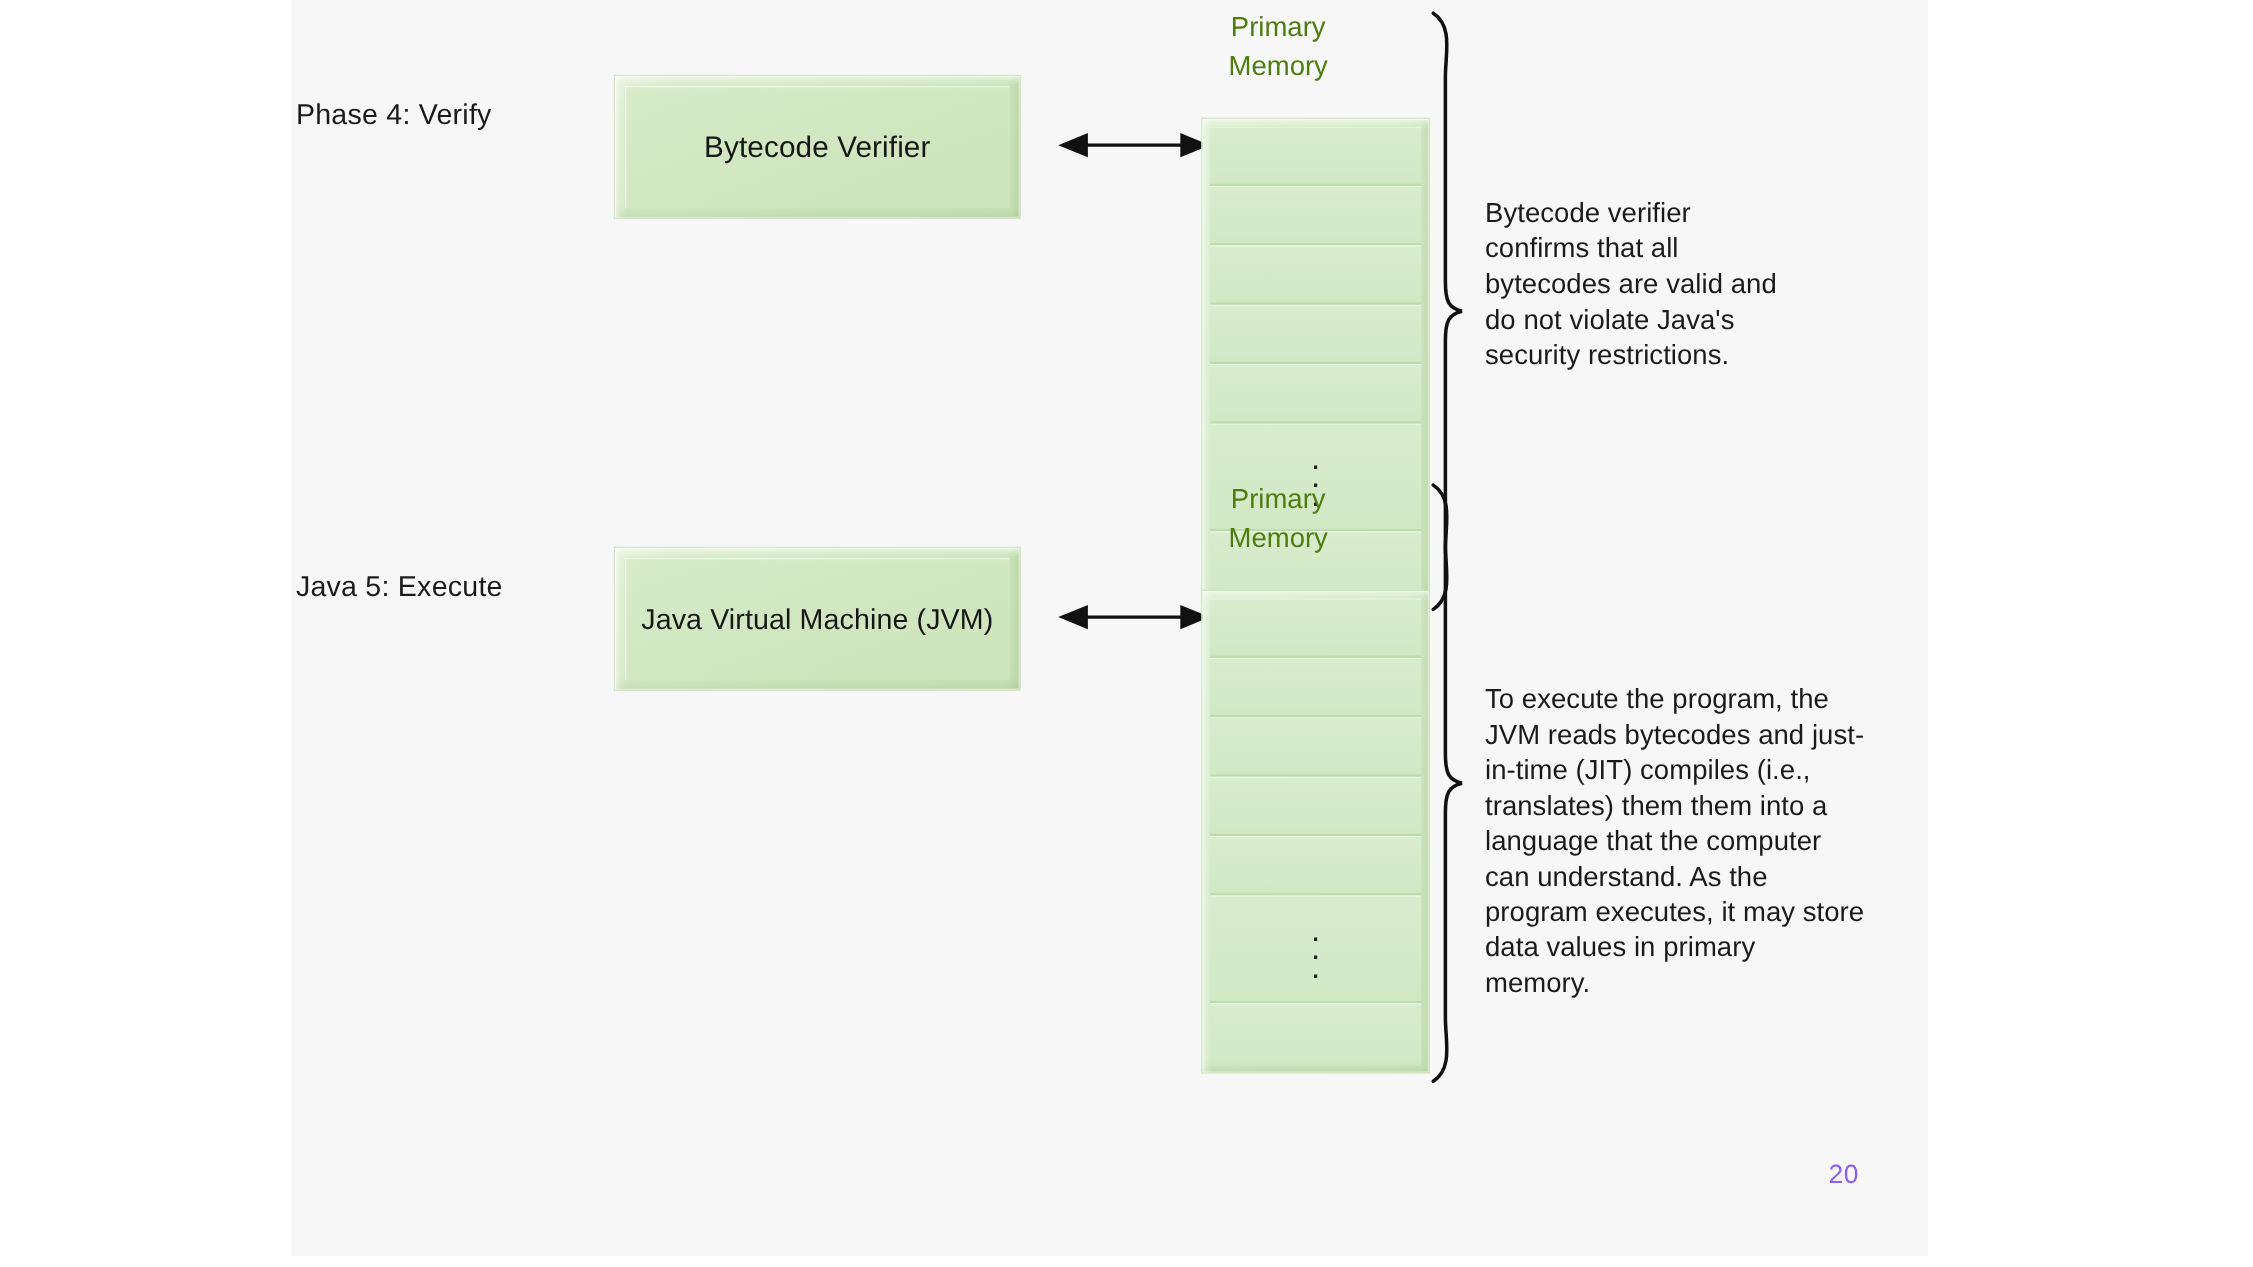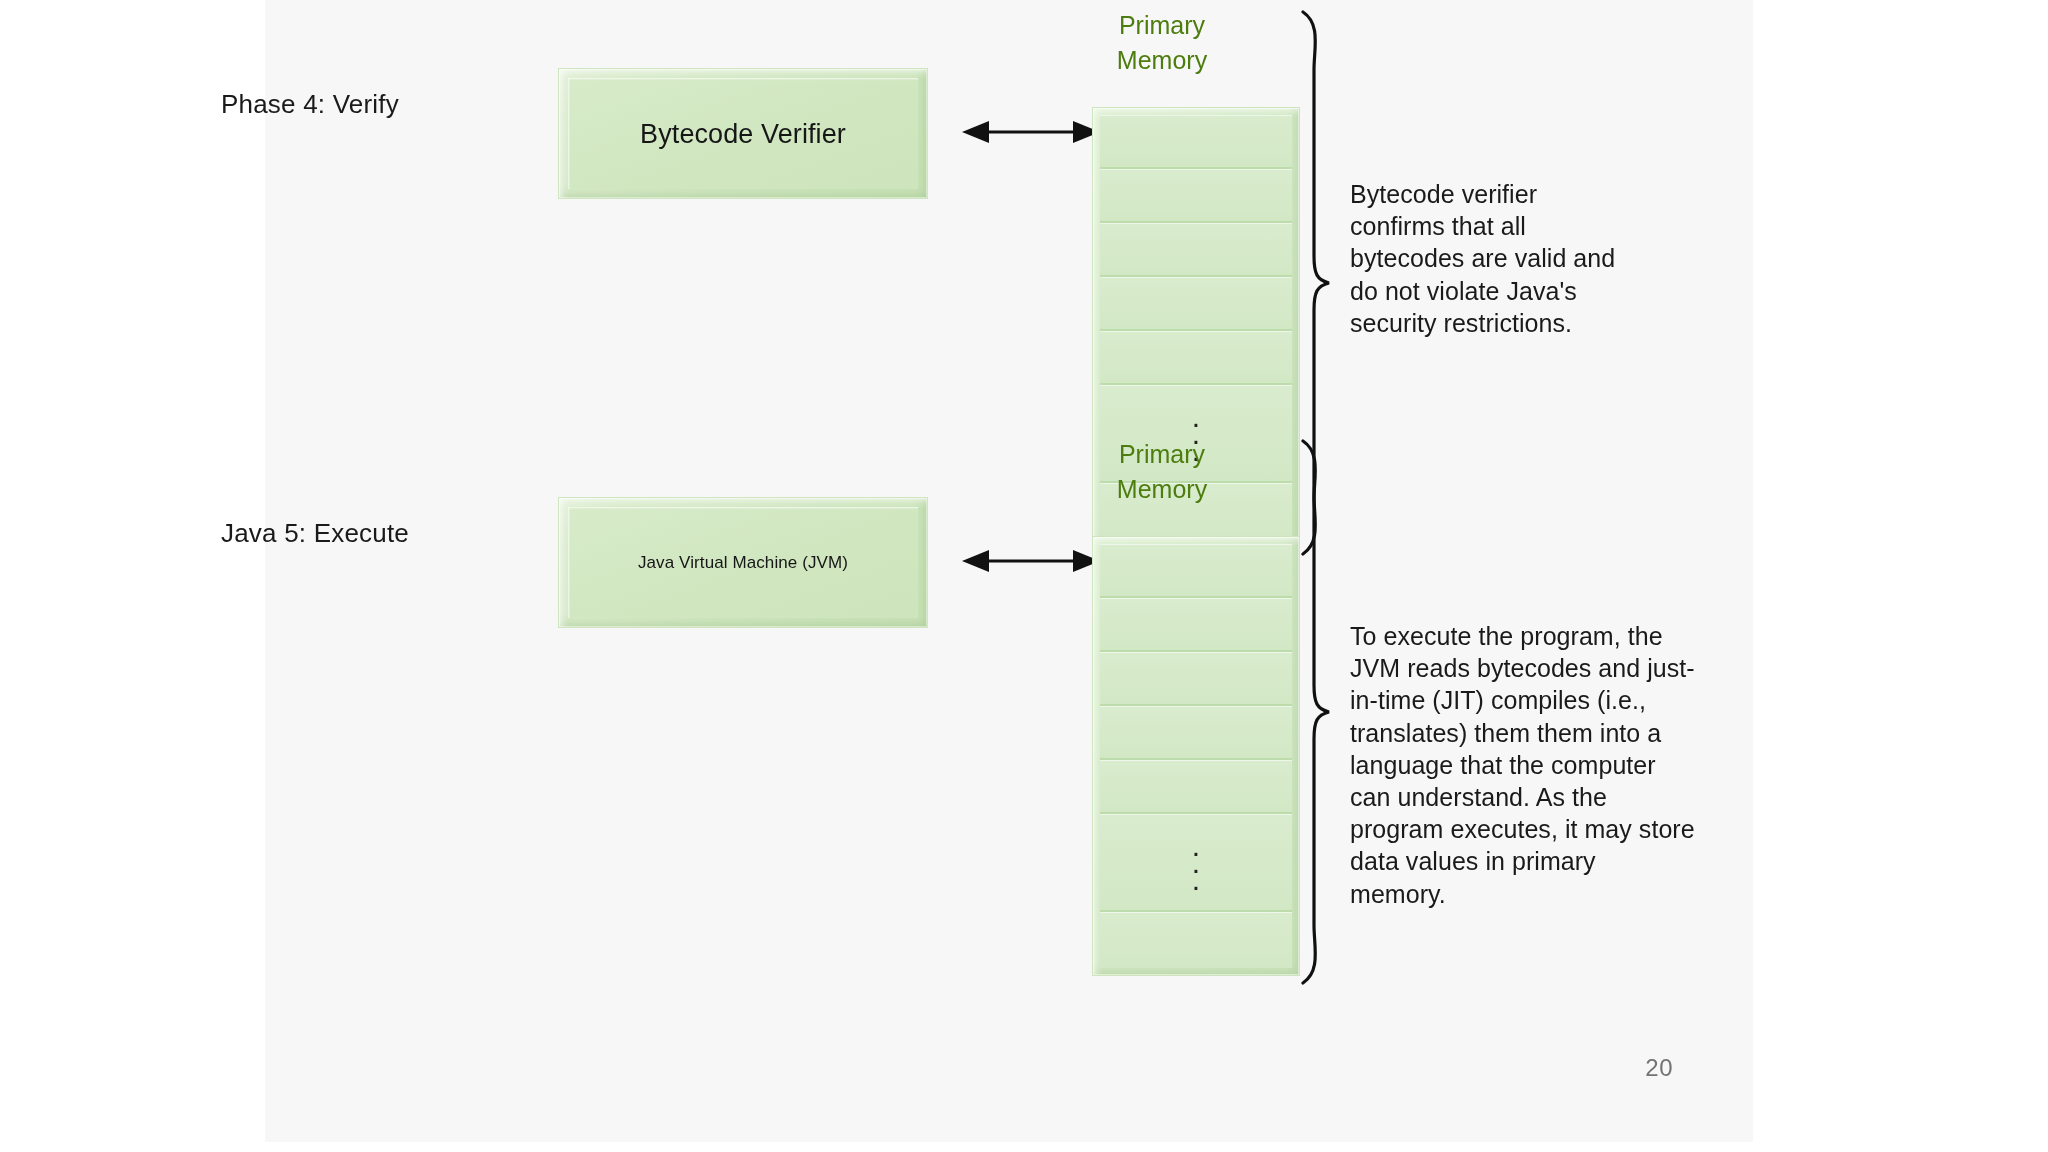--- a/index.html
+++ b/index.html
@@ -17,20 +17,21 @@
   }
   
   .phase-row{position:absolute;left:0;top:0;width:100%;height:0;}
 
   .phase-label{
     position:absolute;
     font-size:26px;
     color:#1a1a1a;
     letter-spacing:.2px;
     white-space:nowrap;
+    margin-left:48px;
   }
 
   
   .proc-box{
     position:absolute;
     background:
       linear-gradient(135deg,#e4f1da 0%,#daeccd 10%,#cfe6bf 55%,#c8e2b6 100%);
     border:1px solid #cfe5c0;
     box-sizing:border-box;
     box-shadow:
@@ -107,23 +108,23 @@
     font-size:25px;
     line-height:32.2px;
     color:#1a1a1a;
     letter-spacing:.05px;
     white-space:pre-line;
   }
 
   
   .page-num{
     position:absolute;
-    right:80px;bottom:60px;
+    right:63px;bottom:60px;
     font-size:24px;
-    color:#737373;
+    color:#8b5cf6;
     letter-spacing:.5px;
   }
 </style>
 </head>
 <body>
 
 <div id="slide">
 
   <div class="phase-row">
 
@@ -176,21 +177,21 @@
 do not violate Java's
 security restrictions.</div>
   </div>
 
   <div class="phase-row">
 
     <div class="phase-label" style="left:-44px;top:518px;">Java 5: Execute</div>
 
     <div class="proc-box" style="left:293px;top:497px;width:370px;height:131px;">
       <div class="bevel"></div>
-      <div class="label" style="font-size:17px;">Java Virtual Machine (JVM)</div>
+      <div class="label" style="font-size:26px;">Java Virtual Machine (JVM)</div>
     </div>
 
     <div class="arrow" style="left:697px;top:547px;width:138px;height:28px;">
       <svg width="138" height="28" viewBox="0 0 138 28">
         <line x1="20" y1="14" x2="118" y2="14" stroke="#111" stroke-width="3"></line>
         <polygon points="0,14 27,3 27,25" fill="#111"></polygon>
         <polygon points="138,14 111,3 111,25" fill="#111"></polygon>
       </svg>
     </div>
 

